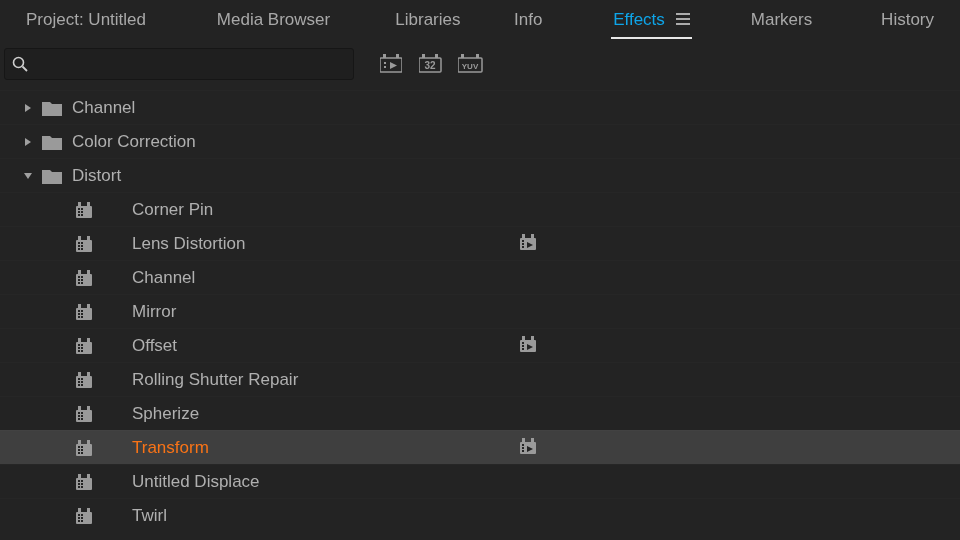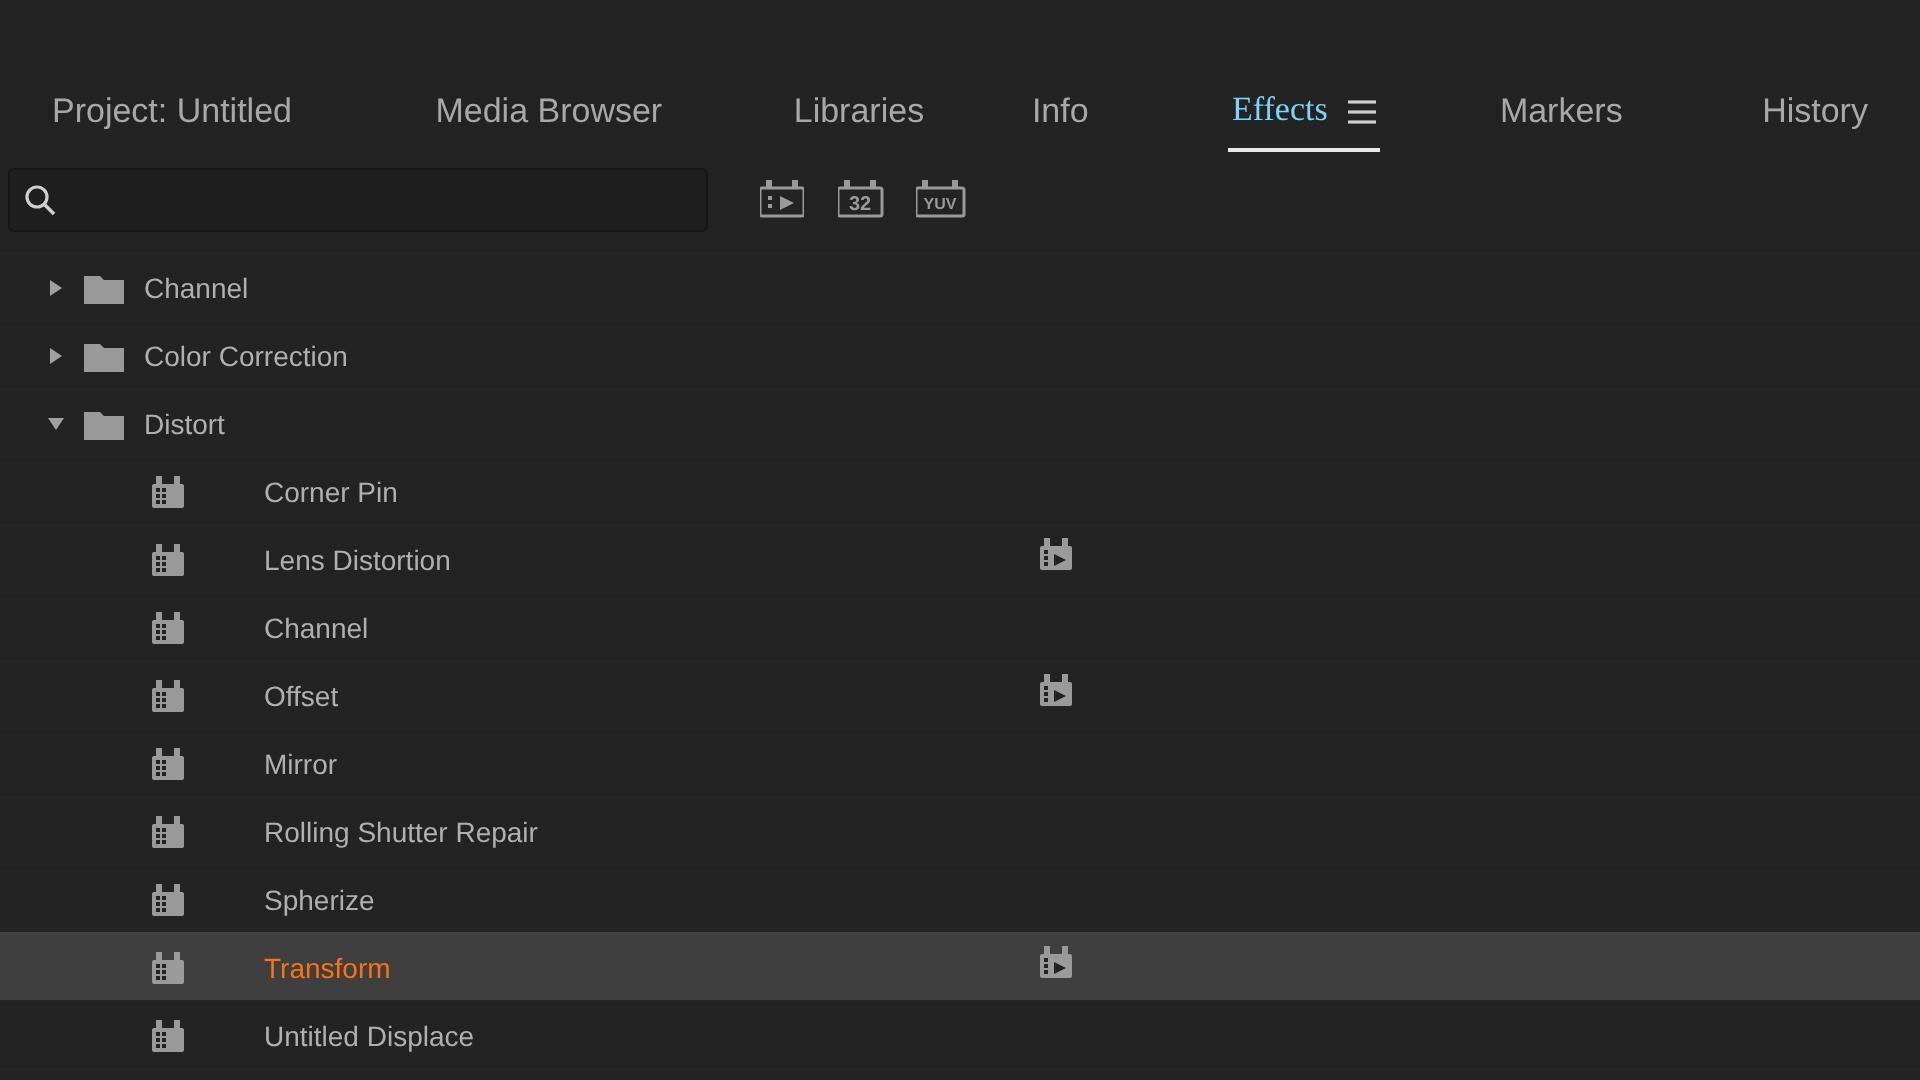--- a/index.html
+++ b/index.html
@@ -11,33 +11,31 @@
       color: #a0a0a0;
       overflow: hidden;
       font-size: 16px;
     }
     .tabs {
       display: flex;
       align-items: center;
       height: 40px;
       padding: 0 6px;
       gap: 0;
-      margin-top: 36px;
     }
     .tab {
       padding: 8px 20px;
       color: #a8a8a8;
       cursor: pointer;
       font-size: 17px;
       white-space: nowrap;
       position: relative;
     }
     .tab.active {
-      color: #7dd3fc;
-      font-family: Liberation Serif, serif;
+      color: #0ea5e9;
     }
     .tab.active::after {
       content: "";
       position: absolute;
       left: 18px;
       right: 18px;
       bottom: -1px;
       height: 2px;
       background: #e8e8e8;
     }
@@ -113,21 +111,21 @@
       width: 16px;
       display: inline-flex;
       justify-content: center;
       color: #a0a0a0;
       font-size: 12px;
       margin-right: 6px;
     }
     .folder-icon { margin-right: 10px; flex-shrink: 0; }
     .fx-icon { margin-right: 12px; flex-shrink: 0; }
     .row-label {
-      font-size: 14px;
+      font-size: 17px;
       color: #b0b0b0;
     }
     .tree-row.highlighted .row-label { color: #f97316; }
     .accel-col {
       position: absolute;
       left: 520px;
     }
     .tree-row { position: relative; }
   </style>
 </head>
@@ -286,39 +284,39 @@
     <svg class="fx-icon" width="16" height="16" viewBox="0 0 16 16">
         <use href="#fx-glyph"></use>
       </svg>
     <span class="row-label">Channel</span>
   </div>
 
   <div class="tree-row effect">
     <svg class="fx-icon" width="16" height="16" viewBox="0 0 16 16">
         <use href="#fx-glyph"></use>
       </svg>
+    <span class="row-label">Mirror</span>
+  </div>
+
+  <div class="tree-row effect">
+    <svg class="fx-icon" width="16" height="16" viewBox="0 0 16 16">
+        <use href="#fx-glyph"></use>
+      </svg>
     <span class="row-label">Offset</span>
     <span class="accel-col">
       <svg width="16" height="16" viewBox="0 0 16 16">
           <use href="#fx-accel-glyph"></use>
         </svg>
     </span>
   </div>
 
   <div class="tree-row effect">
     <svg class="fx-icon" width="16" height="16" viewBox="0 0 16 16">
         <use href="#fx-glyph"></use>
       </svg>
-    <span class="row-label">Mirror</span>
-  </div>
-
-  <div class="tree-row effect">
-    <svg class="fx-icon" width="16" height="16" viewBox="0 0 16 16">
-        <use href="#fx-glyph"></use>
-      </svg>
     <span class="row-label">Rolling Shutter Repair</span>
   </div>
 
   <div class="tree-row effect">
     <svg class="fx-icon" width="16" height="16" viewBox="0 0 16 16">
         <use href="#fx-glyph"></use>
       </svg>
     <span class="row-label">Spherize</span>
   </div>
 

